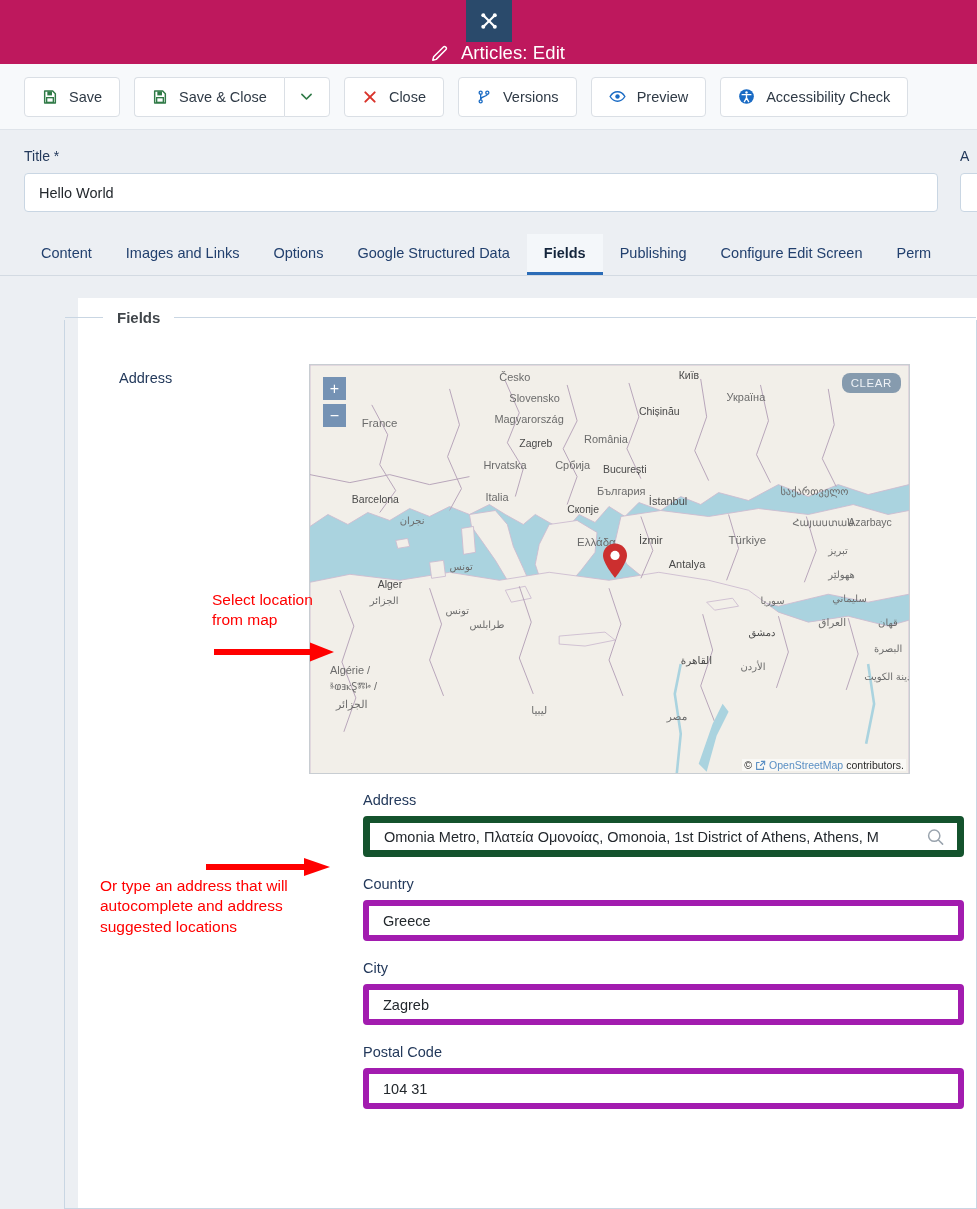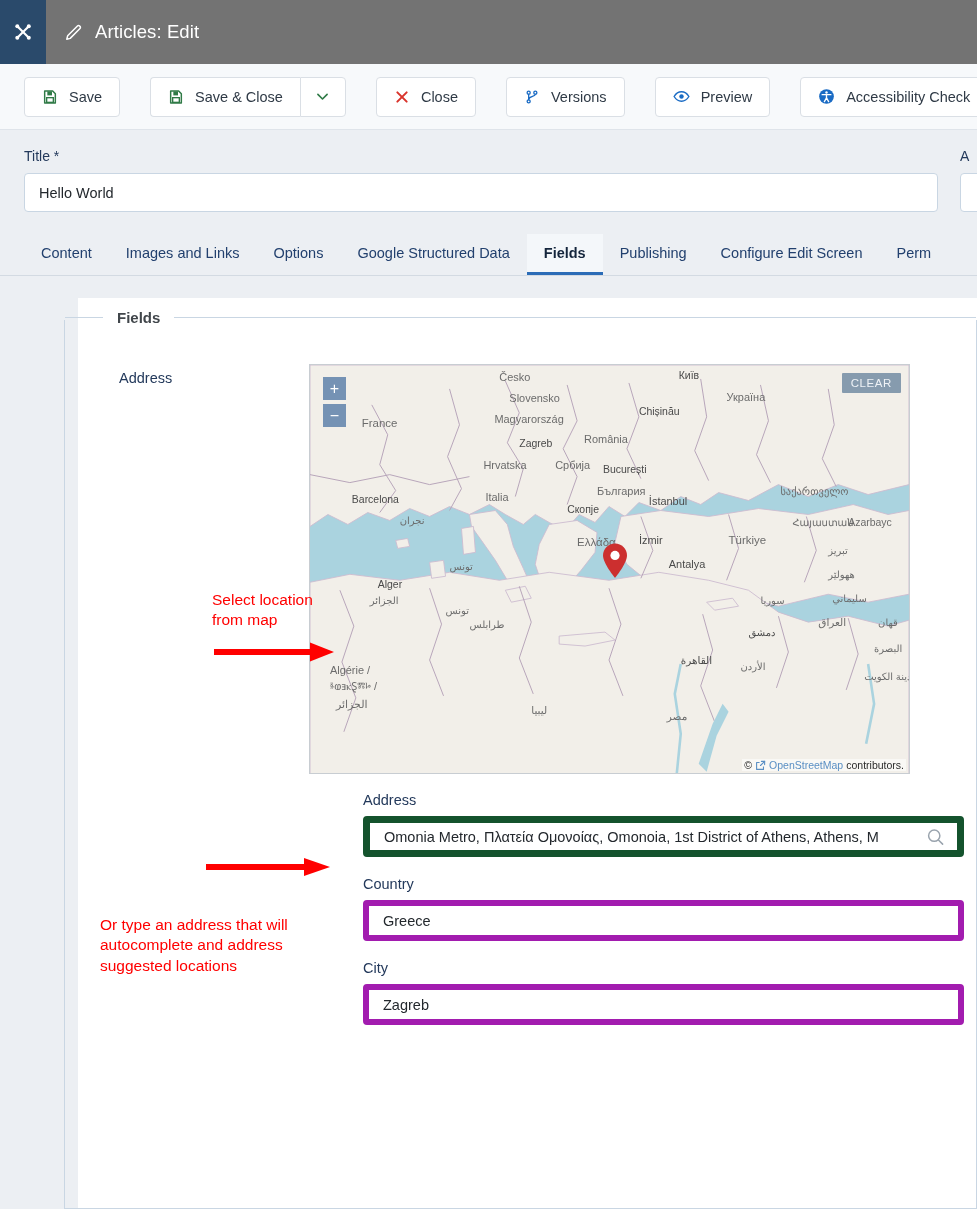--- a/index.html
+++ b/index.html
@@ -8,22 +8,22 @@
     width: 977px; height: 1209px;
     font-family: "Liberation Sans", sans-serif;
     background: #eceff3;
     overflow: hidden;
     position: relative;
   }
 
   
   .header {
     height: 64px; width: 100%;
-    background: #737373;
-    display: flex; align-items: center;
+    background: #be185d;
+    display: flex; align-items: center; flex-direction: column;
   }
   .brand {
     width: 46px; height: 64px;
     background: #2a4a6b;
     display: flex; align-items: center; justify-content: center;
   }
   .brand svg { display: block; }
   .header-title {
     display: flex; align-items: center; gap: 12px;
     margin-left: 18px;
@@ -32,21 +32,21 @@
   .header-title-text {
     color: #ffffff; font-size: 18.5px; letter-spacing: .1px;
   }
 
   
   .toolbar {
     height: 66px; width: 100%;
     background: #f7f9fb;
     border-bottom: 1px solid #dfe4ea;
     display: flex; align-items: center;
-    padding: 0 24px; gap: 30px;
+    padding: 0 24px; gap: 14px;
   }
   .tbtn {
     height: 40px;
     background: #ffffff;
     border: 1px solid #dadfe5;
     border-radius: 4px;
     display: flex; align-items: center; gap: 11px;
     padding: 0 17px;
     font-size: 14.5px; color: #2f3a46;
     cursor: pointer;
@@ -173,21 +173,21 @@
     cursor: pointer; user-select: none;
     margin-bottom: 4px;
     font-family: "Liberation Sans", sans-serif;
   }
   .clearbtn {
     position: absolute; right: 8px; top: 8px;
     background: rgba(104,131,158,.78);
     color: #eef2f6;
     font-size: 11.5px; letter-spacing: .6px;
     padding: 4px 9px;
-    border-radius: 1px;
+    border-radius: 8px;
     cursor: pointer; z-index: 6;
   }
   .attrib {
     position: absolute; right: 3px; bottom: 2px;
     font-size: 10.5px; color: #2b2b2b;
     display: flex; align-items: center; gap: 3px;
     z-index: 6;
     background: rgba(255,255,255,.55);
     padding: 0 2px;
   }
@@ -535,35 +535,41 @@
         </div>
       </div>
 
       <div class="sf">
         <span class="sf-label">City</span>
         <div class="sf-input">
           <span class="val">Zagreb</span>
         </div>
       </div>
 
+      <div class="sf">
+        <span class="sf-label">Postal Code</span>
+        <div class="sf-input">
+          <span class="val">104 31</span>
+        </div>
+      </div>
 
     </div>
   </div>
 </div>
 
 <div class="anno" style="left:212px; top:590px;">
   <div class="anno-text">Select location</div>
   <div class="anno-text">from map</div>
   <svg class="anno-arrow" width="124" height="26" viewBox="0 0 124 26" style="margin-top:8px;">
     <path d="M2 13h96" stroke="#ff0000" stroke-width="6" stroke-linecap="butt"></path>
     <path d="M98 3.5 L122 13 L98 22.5 Z" fill="#ff0000"></path>
   </svg>
 </div>
 
-<div class="anno" style="left:100px; top:876px; width:232px;margin-top:39px;">
+<div class="anno" style="left:100px; top:876px; width:232px;">
   <div class="anno-text">Or type an address that will</div>
   <div class="anno-text">autocomplete and address</div>
   <div class="anno-text">suggested locations</div>
 </div>
 
 <div class="anno" style="left:204px; top:855px;">
   <svg class="anno-arrow" width="128" height="24" viewBox="0 0 128 24">
     <path d="M2 12h98" stroke="#ff0000" stroke-width="6" stroke-linecap="butt"></path>
     <path d="M100 3 L126 12 L100 21 Z" fill="#ff0000"></path>
   </svg>

